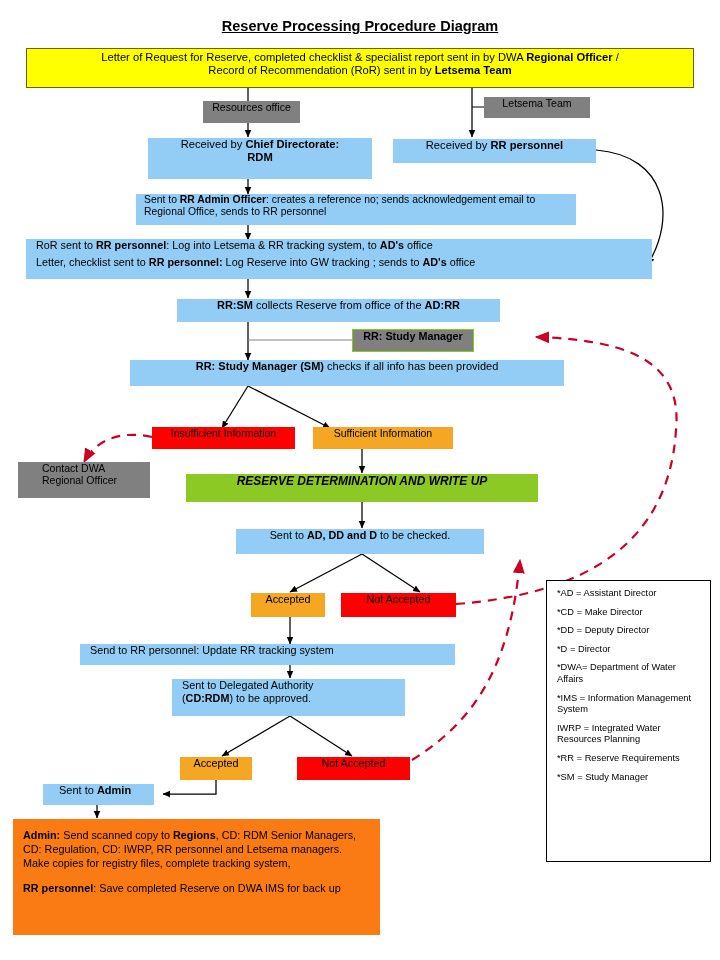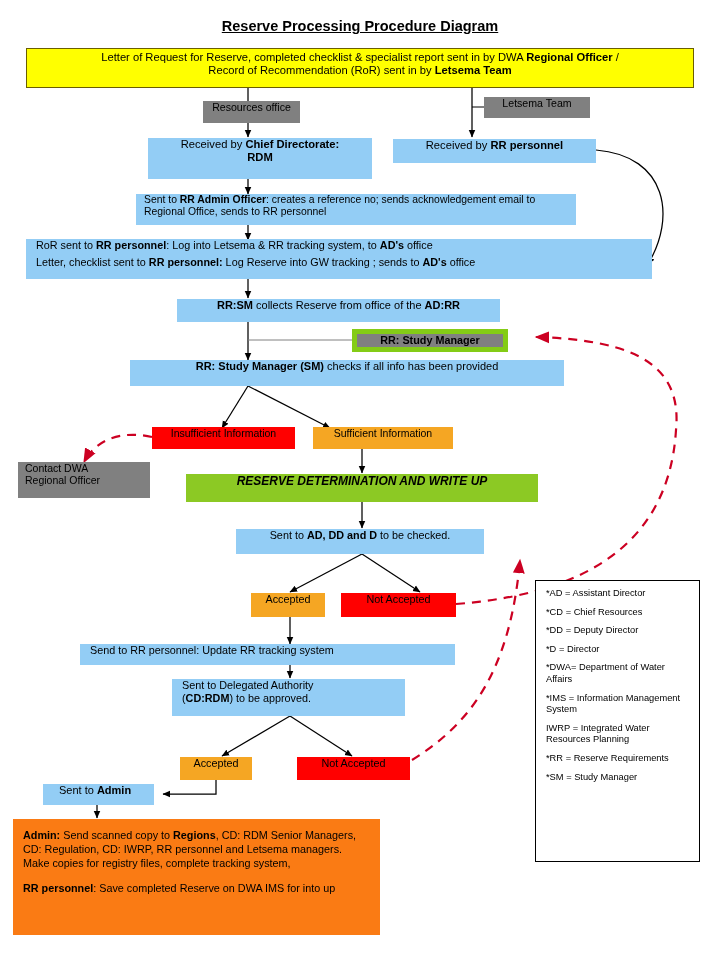--- a/index.html
+++ b/index.html
@@ -179,33 +179,33 @@
     <div>
       <div style="margin-bottom:4px;">
         <span>RoR sent to </span><span class="b">RR personnel</span><span>: Log into Letsema &amp; RR tracking system, to </span><span class="b">AD's</span><span> office</span>
       </div>
       <div>
         <span>Letter, checklist sent to </span><span class="b">RR personnel:</span><span> Log Reserve into GW tracking ; sends to </span><span class="b">AD's</span><span> office</span>
       </div>
     </div>
   </div>
 
-  <div class="node c-gray center" style="left:352px; top:329px; width:156px; height:23px; font-size:10.8px; font-weight:bold; border:5px solid #84cc16;">RR: Study Manager</div>
+  <div class="node c-gray center" style="left:352px; top:329px; width:122px; height:23px; font-size:10.8px; font-weight:bold; border:1px solid #84cc16;">RR: Study Manager</div>
 
   <div class="node c-blue center" style="left:130px; top:360px; width:434px; height:26px; font-size:11px;">
     <div>
       <span class="b">RR: Study Manager (SM)</span><span> checks if all info has been provided</span>
     </div>
   </div>
 
   <div class="node c-red center" style="left:152px; top:427px; width:143px; height:22px; font-size:10.5px;">Insufficient Information</div>
 
   <div class="node c-orange center" style="left:313px; top:427px; width:140px; height:22px; font-size:10.5px;">Sufficient Information</div>
 
-  <div class="node c-gray left" style="left:18px; top:462px; width:132px; height:36px; font-size:10.5px; padding-left:7px;">
+  <div class="node c-gray left" style="left:18px; top:462px; width:132px; height:36px; font-size:10.5px; padding-left:24px;">
     <div>
       <span>Contact DWA</span><br>
       <span>Regional Officer</span>
     </div>
   </div>
 
   <div class="node c-green center" style="left:186px; top:474px; width:352px; height:28px; font-size:12px; font-weight:bold; font-style:italic;">RESERVE DETERMINATION AND WRITE UP</div>
 
   <div class="node c-blue center" style="left:236px; top:529px; width:248px; height:25px; font-size:10.8px;">
     <div>
@@ -235,28 +235,28 @@
       <span>Sent to </span><span class="b">Admin</span>
     </div>
   </div>
 
   <div class="node c-admin left" style="left:13px; top:819px; width:367px; height:116px; font-size:10.8px; padding:9px 10px; align-items:flex-start;">
     <div>
       <div style="margin-bottom:11px; line-height:1.3;">
         <span class="b">Admin:</span><span> Send scanned copy to </span><span class="b">Regions</span><span>, CD: RDM Senior Managers, CD: Regulation, CD: IWRP, RR personnel and Letsema managers. Make copies for registry files, complete tracking system,</span>
       </div>
       <div style="line-height:1.3;">
-        <span class="b">RR personnel</span><span>: Save completed Reserve on DWA IMS for into up</span>
-      </div>
-    </div>
-  </div>
-
-  <div class="legend c-legend" style="left:535px; top:580px; width:165px; height:282px;">
+        <span class="b">RR personnel</span><span>: Save completed Reserve on DWA IMS for back up</span>
+      </div>
+    </div>
+  </div>
+
+  <div class="legend c-legend" style="left:546px; top:580px; width:165px; height:282px;">
     <div class="row">*AD = Assistant Director</div>
-    <div class="row">*CD = Chief Resources</div>
+    <div class="row">*CD = Make Director</div>
     <div class="row">*DD = Deputy Director</div>
     <div class="row">*D =  Director</div>
     <div class="row">*DWA= Department of Water Affairs</div>
     <div class="row">*IMS = Information Management System</div>
     <div class="row">IWRP = Integrated Water Resources Planning</div>
     <div class="row">*RR = Reserve Requirements</div>
     <div class="row">*SM = Study Manager</div>
   </div>
 
 </div>

